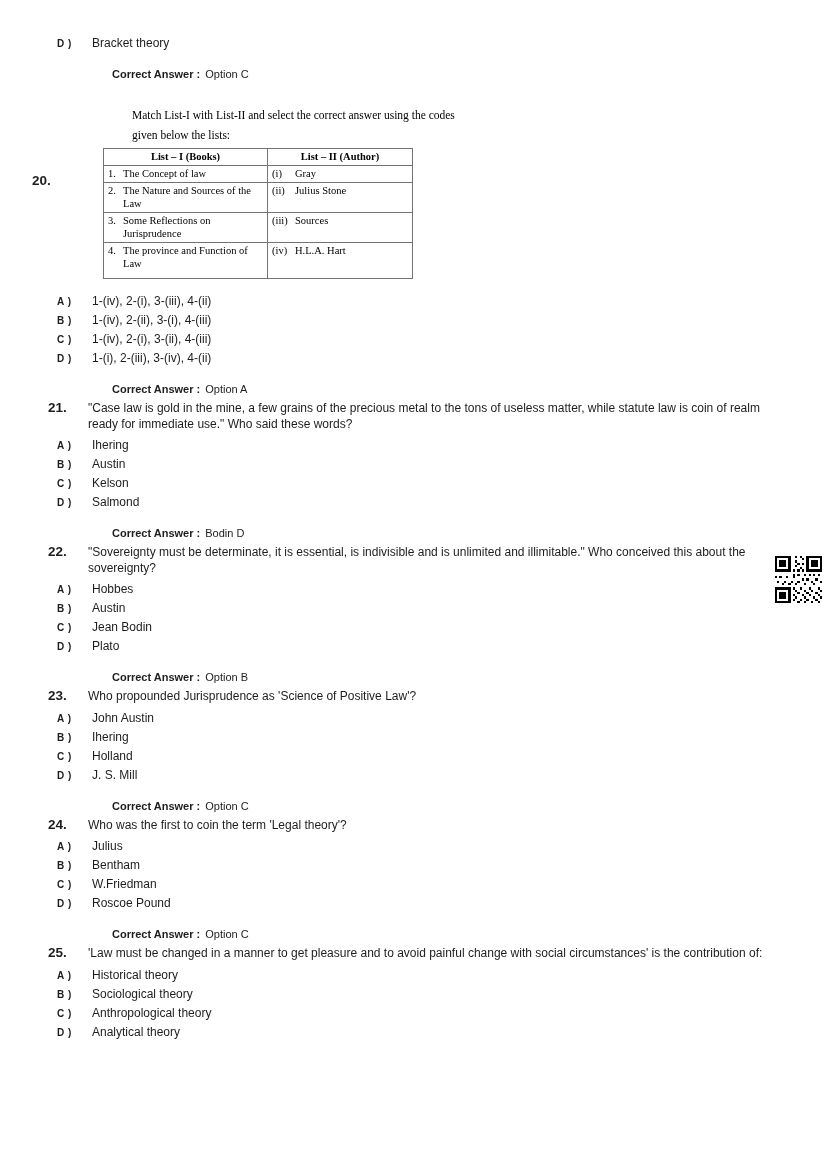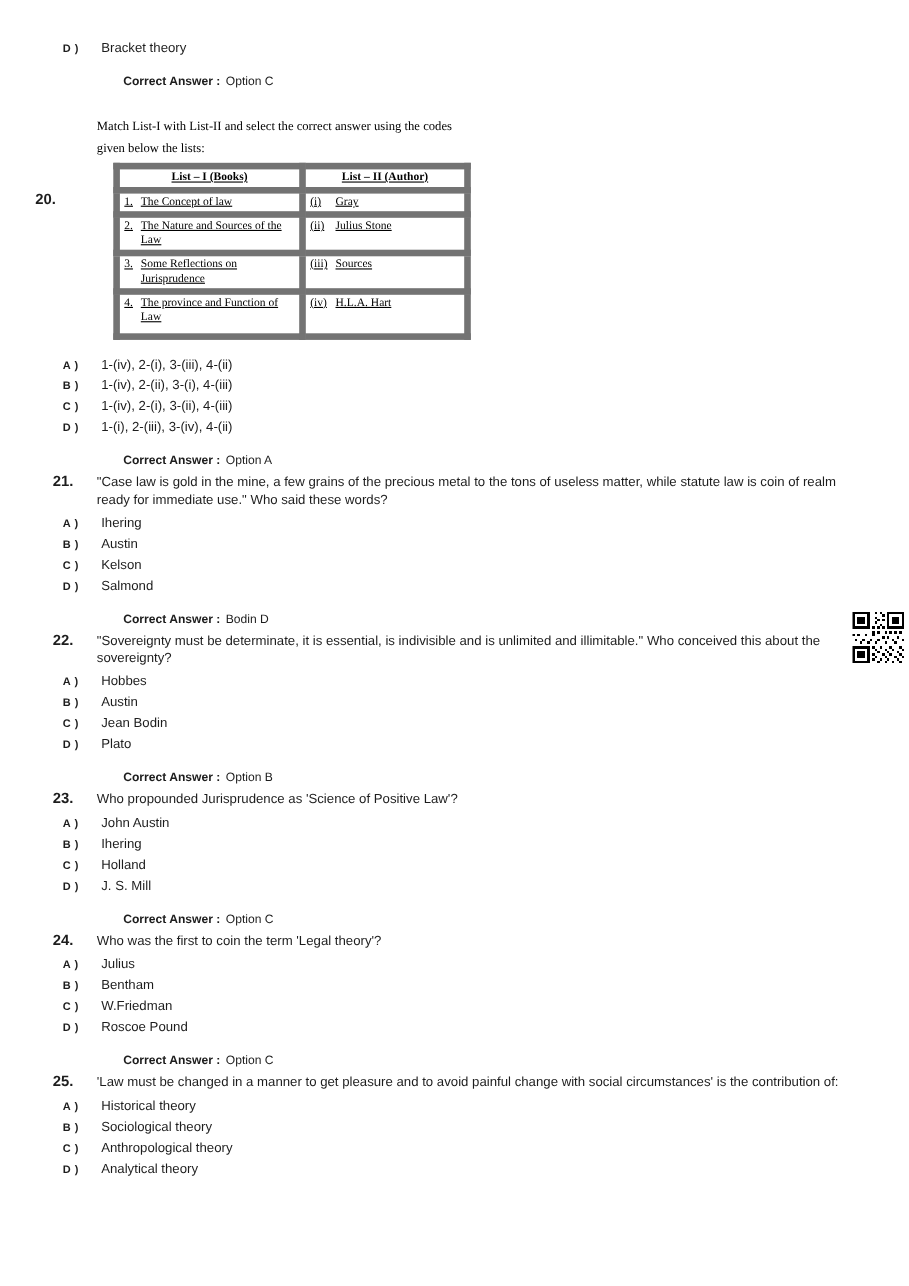--- a/index.html
+++ b/index.html
@@ -11,23 +11,23 @@
   .ans-row{display:flex;gap:5px;align-items:center;padding-left:112px;margin-top:17px;height:14px;}
   .ans-label{font-size:11px;font-weight:700;}
   .ans-value{font-size:11px;}
   .qblock{margin-top:4px;}
   .qhead{display:flex;padding-left:48px;margin-bottom:6px;}
   .qnum{font-size:13.5px;font-weight:700;width:40px;flex:none;}
   .qtext{font-size:12px;line-height:15.5px;max-width:688px;padding-top:1px;}
   .q20{position:relative;margin-top:24px;}
   .q20 .qnum{position:absolute;left:32px;top:68px;width:auto;}
   .q20-body{padding-left:88px;}
-  .qintro{font-family:"Liberation Serif",serif;font-size:11.5px;line-height:20px;color:#000;}
+  .qintro{font-family:"Liberation Serif",serif;font-size:11.5px;line-height:20px;color:#000;margin-left:44px;}
   .match-table{border-collapse:collapse;margin:3px 0 0 15px;font-family:"Liberation Serif",serif;color:#000;}
-  .match-table th,.match-table td{border:6px solid #737373;font-size:10.5px;line-height:13px;padding:1px 4px 2px;vertical-align:top;text-decoration:underline;}
+  .match-table th,.match-table td{border:1px solid #737373;font-size:10.5px;line-height:13px;padding:1px 4px 2px;vertical-align:top;}
   .match-table th{text-align:center;font-weight:700;}
   .match-table .c1{width:155px;}
   .match-table .c2{width:136px;}
   .match-table tr:last-child td{padding-bottom:8px;}
   .cellwrap{display:flex;gap:5px;}
   .tnum{flex:none;min-width:10px;}
   .tcode{flex:none;min-width:18px;}
   .q20 .opts{margin-top:15px;}
   .qr{position:absolute;left:775px;top:556px;width:47px;height:47px;}
 </style>

